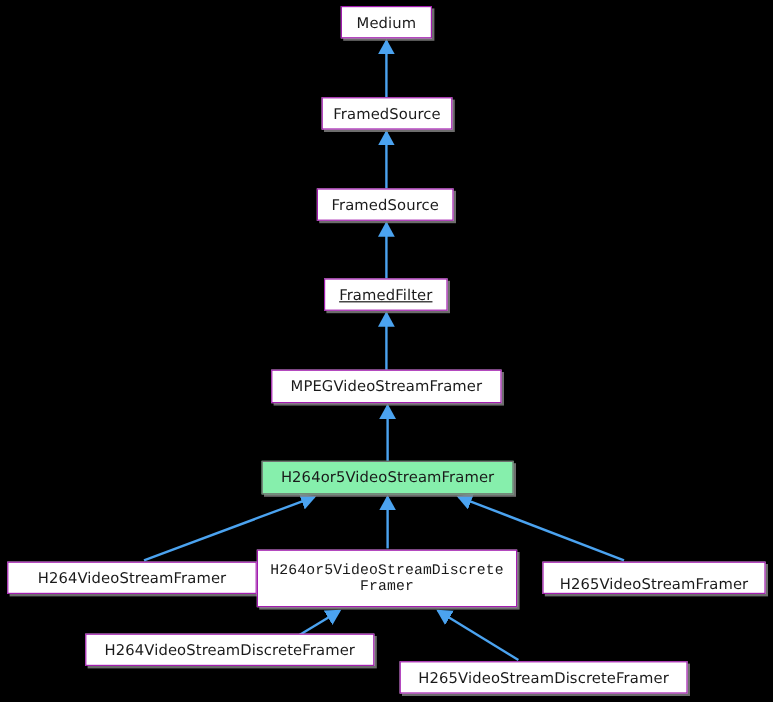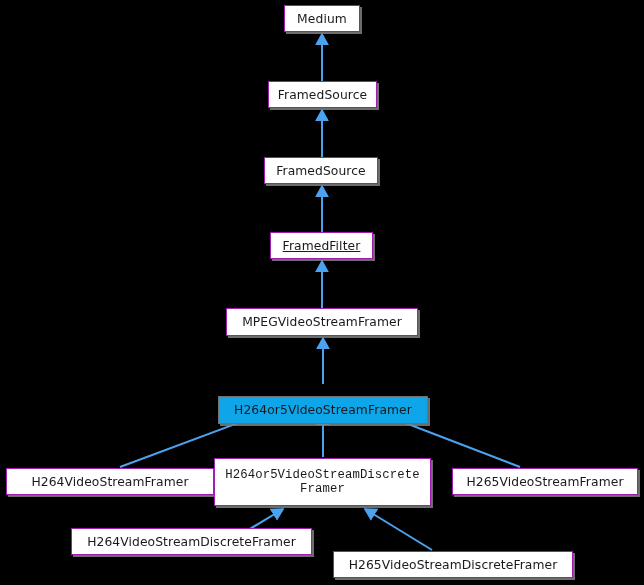--- a/index.html
+++ b/index.html
@@ -34,23 +34,22 @@
     justify-content: center;
     text-align: center;
     color: #1a1a1a;
     font-size: 12.3px;
     line-height: 14px;
     letter-spacing: 0.1px;
     white-space: pre-line;
     padding: 0 3px;
   }
   .node-box.highlight {
-    background: #0ea5e9;
+    background: #86efac;
     border-color: #707070;
-    margin-top: 12px;
   }
 </style>
 </head>
 <body>
 
 <div id="diagram-root" style="background: rgb(0, 0, 0);">
   <svg id="diagram-svg" viewBox="0 0 644 585" xmlns="http://www.w3.org/2000/svg">
       <defs>
         <marker id="arrowhead" markerWidth="7" markerHeight="7" refX="5.6" refY="3.5" orient="auto" markerUnits="strokeWidth">
           <path d="M0,0 L6.4,3.5 L0,7 z" fill="#4ba3f0"></path>
@@ -70,17 +69,17 @@
   <div id="node-layer">
       <div class="node-box" style="left: 284px; top: 5px; width: 76px; height: 27px;"><span>Medium</span></div>
       <div class="node-box" style="left: 268px; top: 81px; width: 109px; height: 27px;"><span>FramedSource</span></div>
       <div class="node-box" style="left: 264px; top: 157px; width: 114px; height: 27px;"><span>FramedSource</span></div>
       <div class="node-box" style="left: 270px; top: 232px; width: 103px; height: 27px; text-decoration: underline;"><span>FramedFilter</span></div>
       <div class="node-box" style="left: 226px; top: 308px; width: 192px; height: 28px;"><span>MPEGVideoStreamFramer</span></div>
       <div class="node-box highlight" style="left: 218px; top: 384px; width: 210px; height: 28px;"><span>H264or5VideoStreamFramer</span></div>
       <div class="node-box" style="left: 6px; top: 468px; width: 208px; height: 27px;"><span>H264VideoStreamFramer</span></div>
       <div class="node-box" style="left: 214px; top: 458px; width: 217px; height: 48px; font-family: Liberation Mono, monospace;"><span>H264or5VideoStreamDiscrete
 Framer</span></div>
-      <div class="node-box" style="left: 452px; top: 468px; width: 186px; height: 27px;"><span>H265VideoStreamFramer</span></div>
+      <div class="node-box" style="left: 452px; top: 468px; width: 186px; height: 27px; align-items: flex-end;"><span>H265VideoStreamFramer</span></div>
       <div class="node-box" style="left: 71px; top: 528px; width: 241px; height: 27px;"><span>H264VideoStreamDiscreteFramer</span></div>
       <div class="node-box" style="left: 333px; top: 551px; width: 240px; height: 27px; align-items: center;"><span>H265VideoStreamDiscreteFramer</span></div>
     </div>
 </div>
 
 </body></html>

